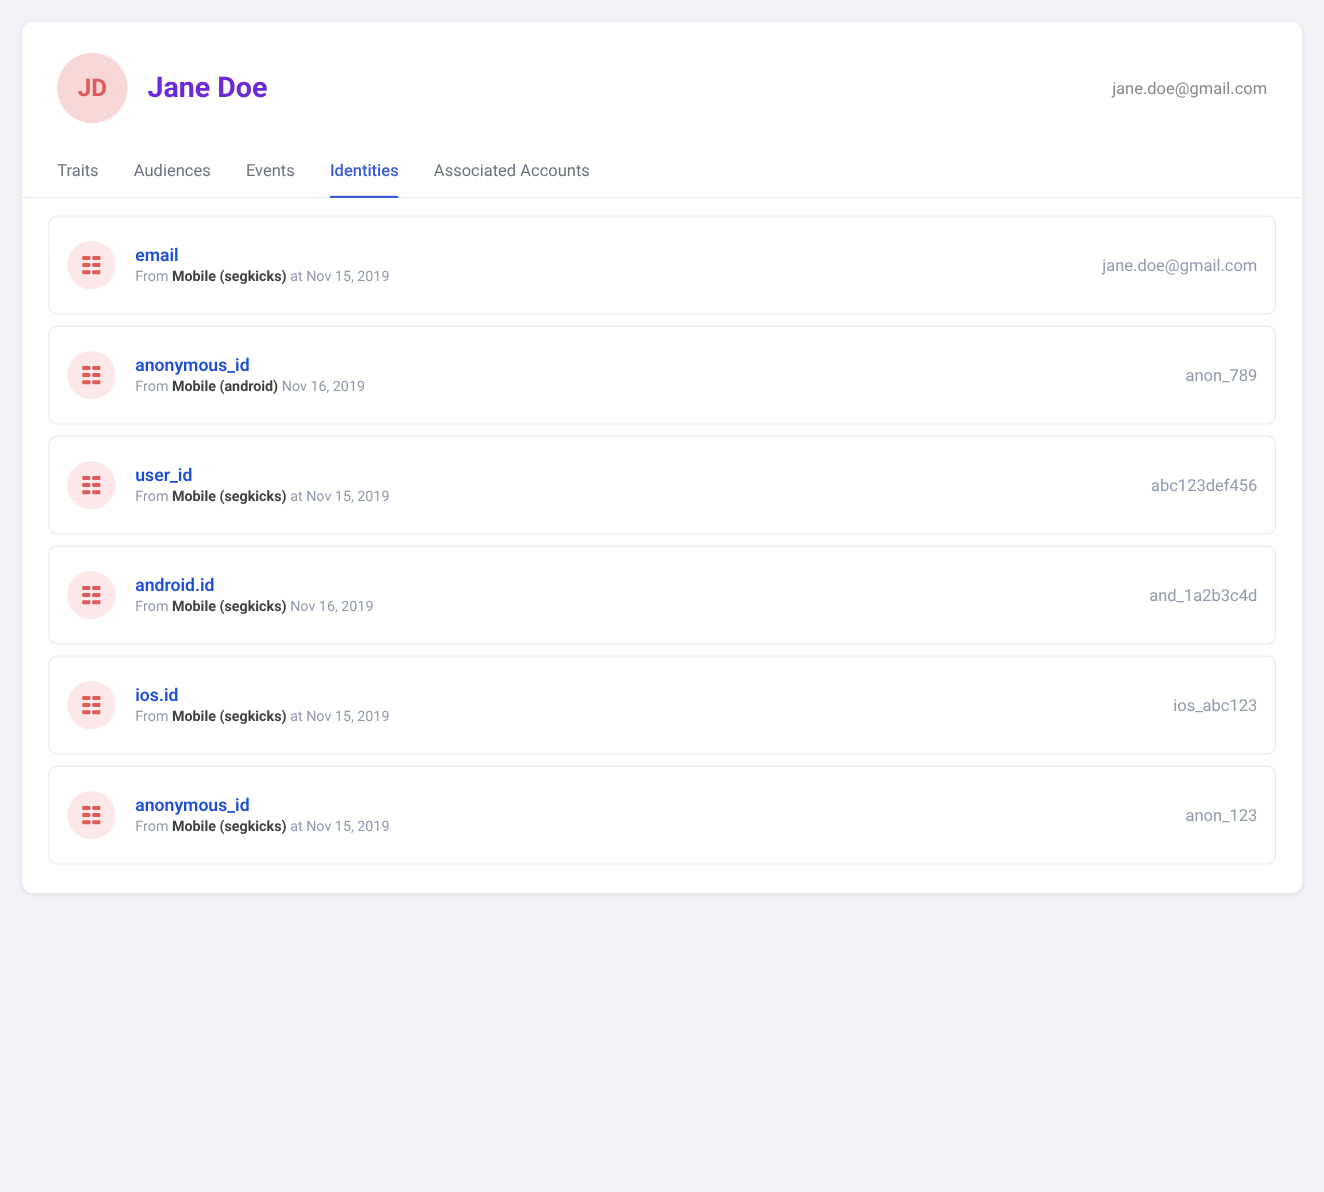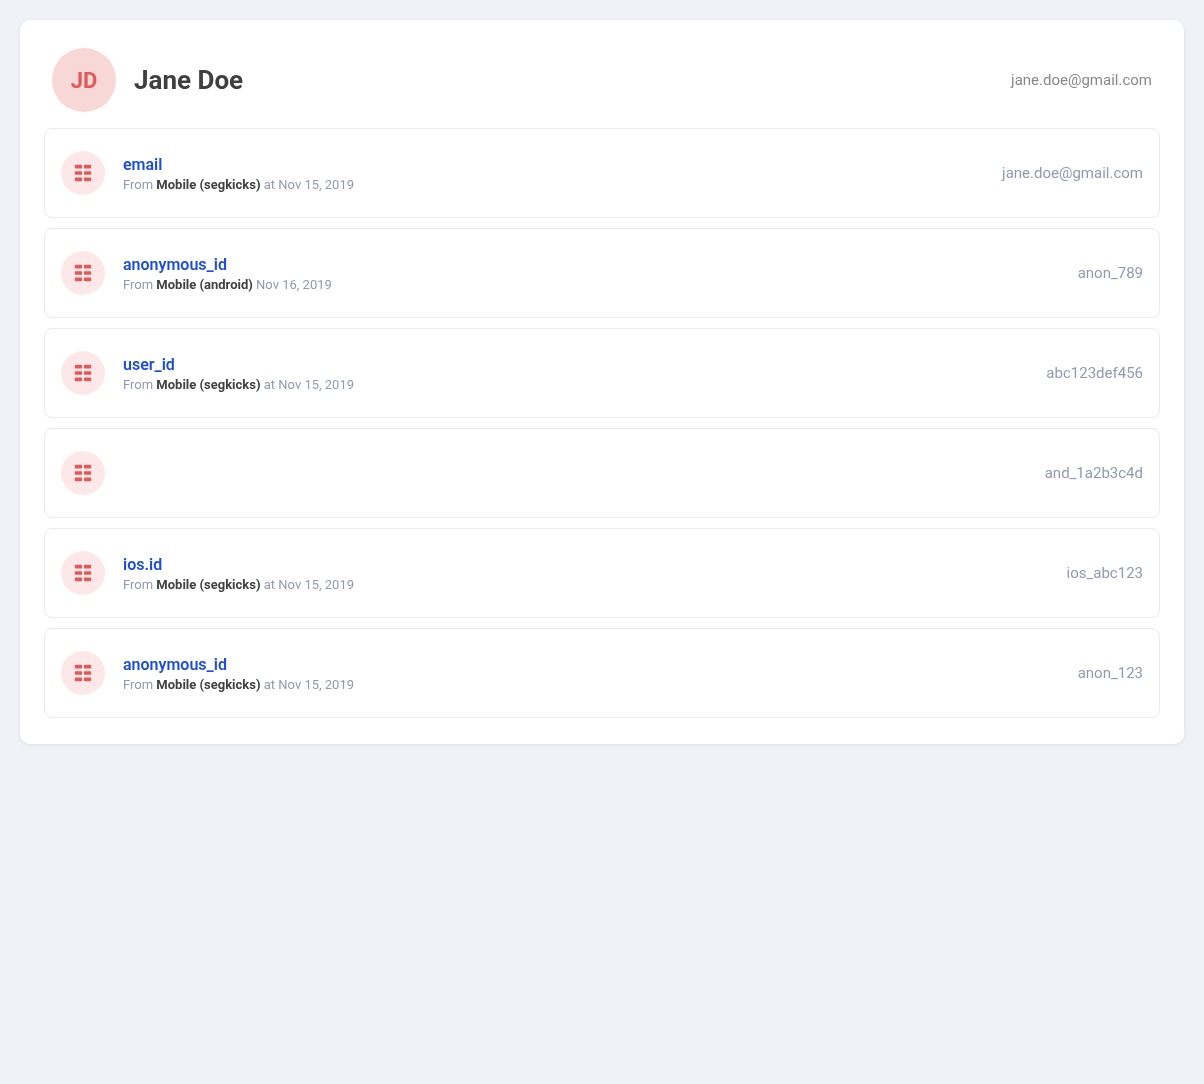--- a/index.html
+++ b/index.html
@@ -49,21 +49,21 @@
       justify-content: center;
       font-size: 22px;
       font-weight: 700;
       color: #e05a5a;
       flex-shrink: 0;
     }
 
     .user-name {
       font-size: 26px;
       font-weight: 700;
-      color: #404040;
+      color: #6d28d9;
     }
 
     .user-email-header {
       font-size: 15px;
       color: #888;
     }
 
     
     .tabs {
       display: flex;
@@ -155,20 +155,27 @@
 <div class="page-container">
 
   <div class="header">
     <div class="header-left">
       <div class="avatar">JD</div>
       <span class="user-name">Jane Doe</span>
     </div>
     <span class="user-email-header">jane.doe@gmail.com</span>
   </div>
 
+  <div class="tabs">
+    <span class="tab">Traits</span>
+    <span class="tab">Audiences</span>
+    <span class="tab">Events</span>
+    <span class="tab active">Identities</span>
+    <span class="tab">Associated Accounts</span>
+  </div>
 
   <div class="identity-list" id="identity-list-container">
   <div class="identity-card">
     <div class="identity-card-left">
       <div class="identity-icon">
         <svg viewBox="0 0 24 24" fill="none" xmlns="http://www.w3.org/2000/svg">
           <rect x="3" y="3" width="8" height="4" rx="1" fill="#e05a5a"></rect>
           <rect x="13" y="3" width="8" height="4" rx="1" fill="#e05a5a"></rect>
           <rect x="3" y="10" width="8" height="4" rx="1" fill="#e05a5a"></rect>
           <rect x="13" y="10" width="8" height="4" rx="1" fill="#e05a5a"></rect>
@@ -232,20 +239,26 @@
       <div class="identity-icon">
         <svg viewBox="0 0 24 24" fill="none" xmlns="http://www.w3.org/2000/svg">
           <rect x="3" y="3" width="8" height="4" rx="1" fill="#e05a5a"></rect>
           <rect x="13" y="3" width="8" height="4" rx="1" fill="#e05a5a"></rect>
           <rect x="3" y="10" width="8" height="4" rx="1" fill="#e05a5a"></rect>
           <rect x="13" y="10" width="8" height="4" rx="1" fill="#e05a5a"></rect>
           <rect x="3" y="17" width="8" height="4" rx="1" fill="#e05a5a"></rect>
           <rect x="13" y="17" width="8" height="4" rx="1" fill="#e05a5a"></rect>
         </svg>
       </div>
+      <div>
+        <div class="identity-label">android.id</div>
+        <div class="identity-source">
+          From <strong>Mobile (segkicks)</strong> Nov 16, 2019
+        </div>
+      </div>
     </div>
     <span class="identity-value">and_1a2b3c4d</span>
   </div>
       <div class="identity-card">
     <div class="identity-card-left">
       <div class="identity-icon">
         <svg viewBox="0 0 24 24" fill="none" xmlns="http://www.w3.org/2000/svg">
           <rect x="3" y="3" width="8" height="4" rx="1" fill="#e05a5a"></rect>
           <rect x="13" y="3" width="8" height="4" rx="1" fill="#e05a5a"></rect>
           <rect x="3" y="10" width="8" height="4" rx="1" fill="#e05a5a"></rect>

